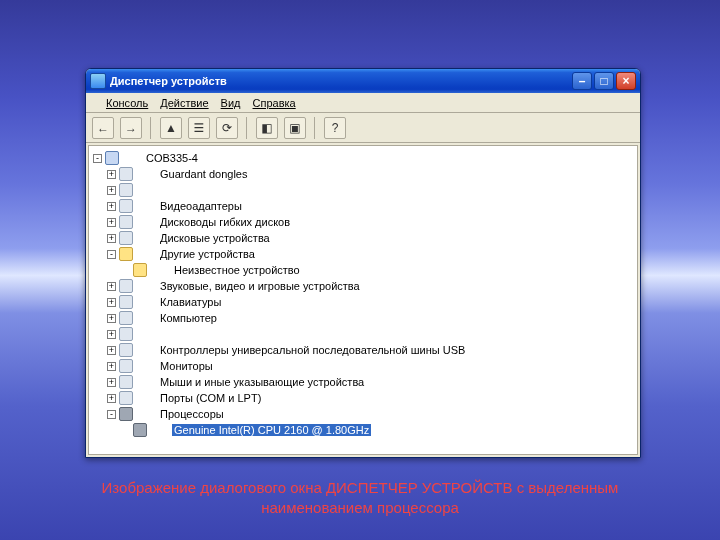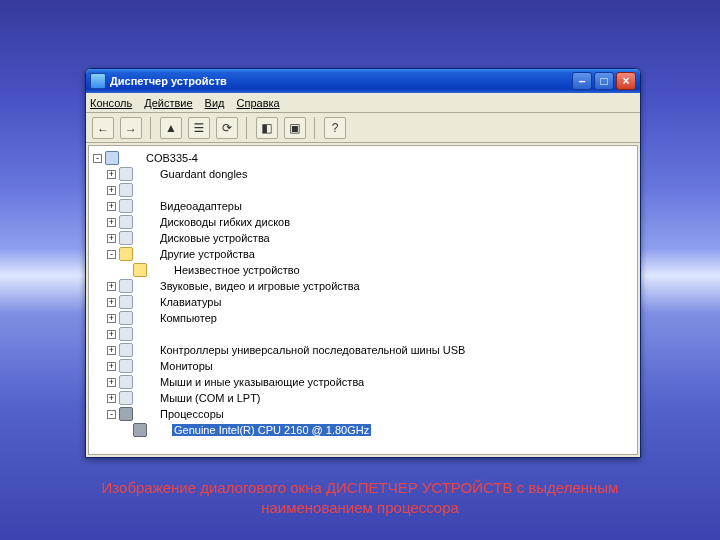--- a/index.html
+++ b/index.html
@@ -22,21 +22,21 @@
     background:linear-gradient(180deg,#3a8df0 0%,#1e5fd8 15%,#0a3fc2 75%,#093dc0 85%,#2c65d2 100%);
     color:#fff; font-weight:bold; display:flex; align-items:center; padding:4px 4px; font-size:11px;
   }
   .sysicon { width:16px; height:16px; margin-right:4px; display:inline-block;
     background:linear-gradient(#8bd0f5,#3a8af0); border:1px solid #174a9d; border-radius:2px; }
   .winbtns { margin-left:auto; display:flex; gap:2px; }
   .winbtn { width:20px; height:18px; border-radius:3px; border:1px solid #0b3a9a;
     background:linear-gradient(180deg,#5f95ea,#2a63cf); color:#fff; font-size:12px; font-weight:bold;
     display:flex; align-items:center; justify-content:center; cursor:pointer;}
   .winbtn.close { background:linear-gradient(180deg,#f08a7c,#d03f28); border-color:#8e1f0e; }
-  .menubar { height:20px; background:#ece9d8; border-bottom:1px solid #aca899; display:flex; align-items:center; padding:0 4px; gap:12px; color:#000;}
+  .menubar { height:20px; background:#ece9d8; border-bottom:1px solid #aca899; display:flex; align-items:center; padding:0 20px; gap:12px; color:#000;}
   .menubar span { cursor:default; }
   .toolbar { height:30px; background:#ece9d8; border-bottom:1px solid #aca899; display:flex; align-items:center; padding:0 6px; gap:6px; }
   .tbtn { width:22px; height:22px; border:1px solid #aca899; background:#f3f0e1; border-radius:2px; display:flex; align-items:center; justify-content:center; font-size:12px; color:#333; cursor:pointer;}
   .tsep { width:2px; height:22px; border-left:1px solid #aca899; margin:0 2px;}
   .content { flex:1; background:#fff; border:1px solid #aca899; margin:2px; overflow:auto; padding:4px 2px; color:#000; }
   .node { display:flex; align-items:center; height:16px; white-space:nowrap; }
   .toggle { width:9px; height:9px; border:1px solid #7a7a7a; margin-right:3px; display:flex; align-items:center; justify-content:center; font-size:9px; line-height:1; color:#000; background:#fff; cursor:pointer;}
   .noexp { width:9px; height:9px; margin-right:3px; }
   .icn { width:14px; height:14px; margin-right:4px; display:inline-block; border-radius:2px;}
   .i-root { background:#c7d8f3; border:1px solid #5b7fb4; }
@@ -151,21 +151,21 @@
         <span class="lbl">Мониторы</span>
       </div>
       <div class="node l1">
         <span class="toggle">+</span>
         <span class="icn i-dev"></span>
         <span class="lbl">Мыши и иные указывающие устройства</span>
       </div>
       <div class="node l1">
         <span class="toggle">+</span>
         <span class="icn i-dev"></span>
-        <span class="lbl">Мыши (COM и LPT)</span>
+        <span class="lbl">Порты (COM и LPT)</span>
       </div>
       <div class="node l1">
         <span class="toggle">-</span>
         <span class="icn i-proc"></span>
         <span class="lbl">Процессоры</span>
       </div>
       <div class="node l2 sel">
         <span class="noexp"></span>
         <span class="icn i-proc"></span>
         <span class="lbl">Genuine Intel(R) CPU           2160  @ 1.80GHz</span>

